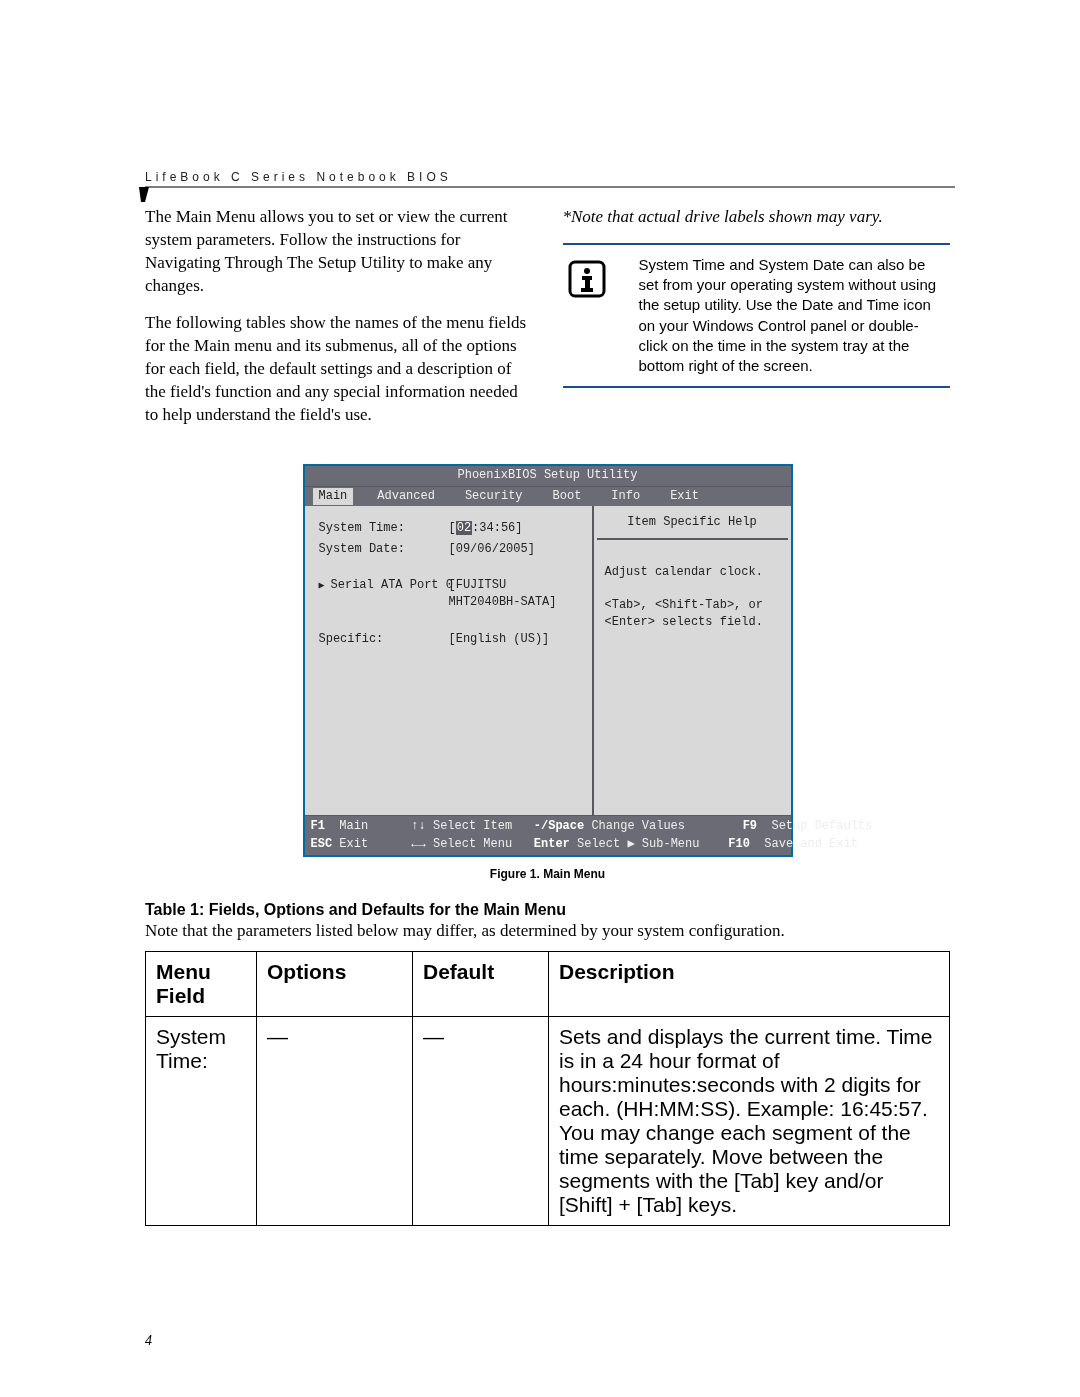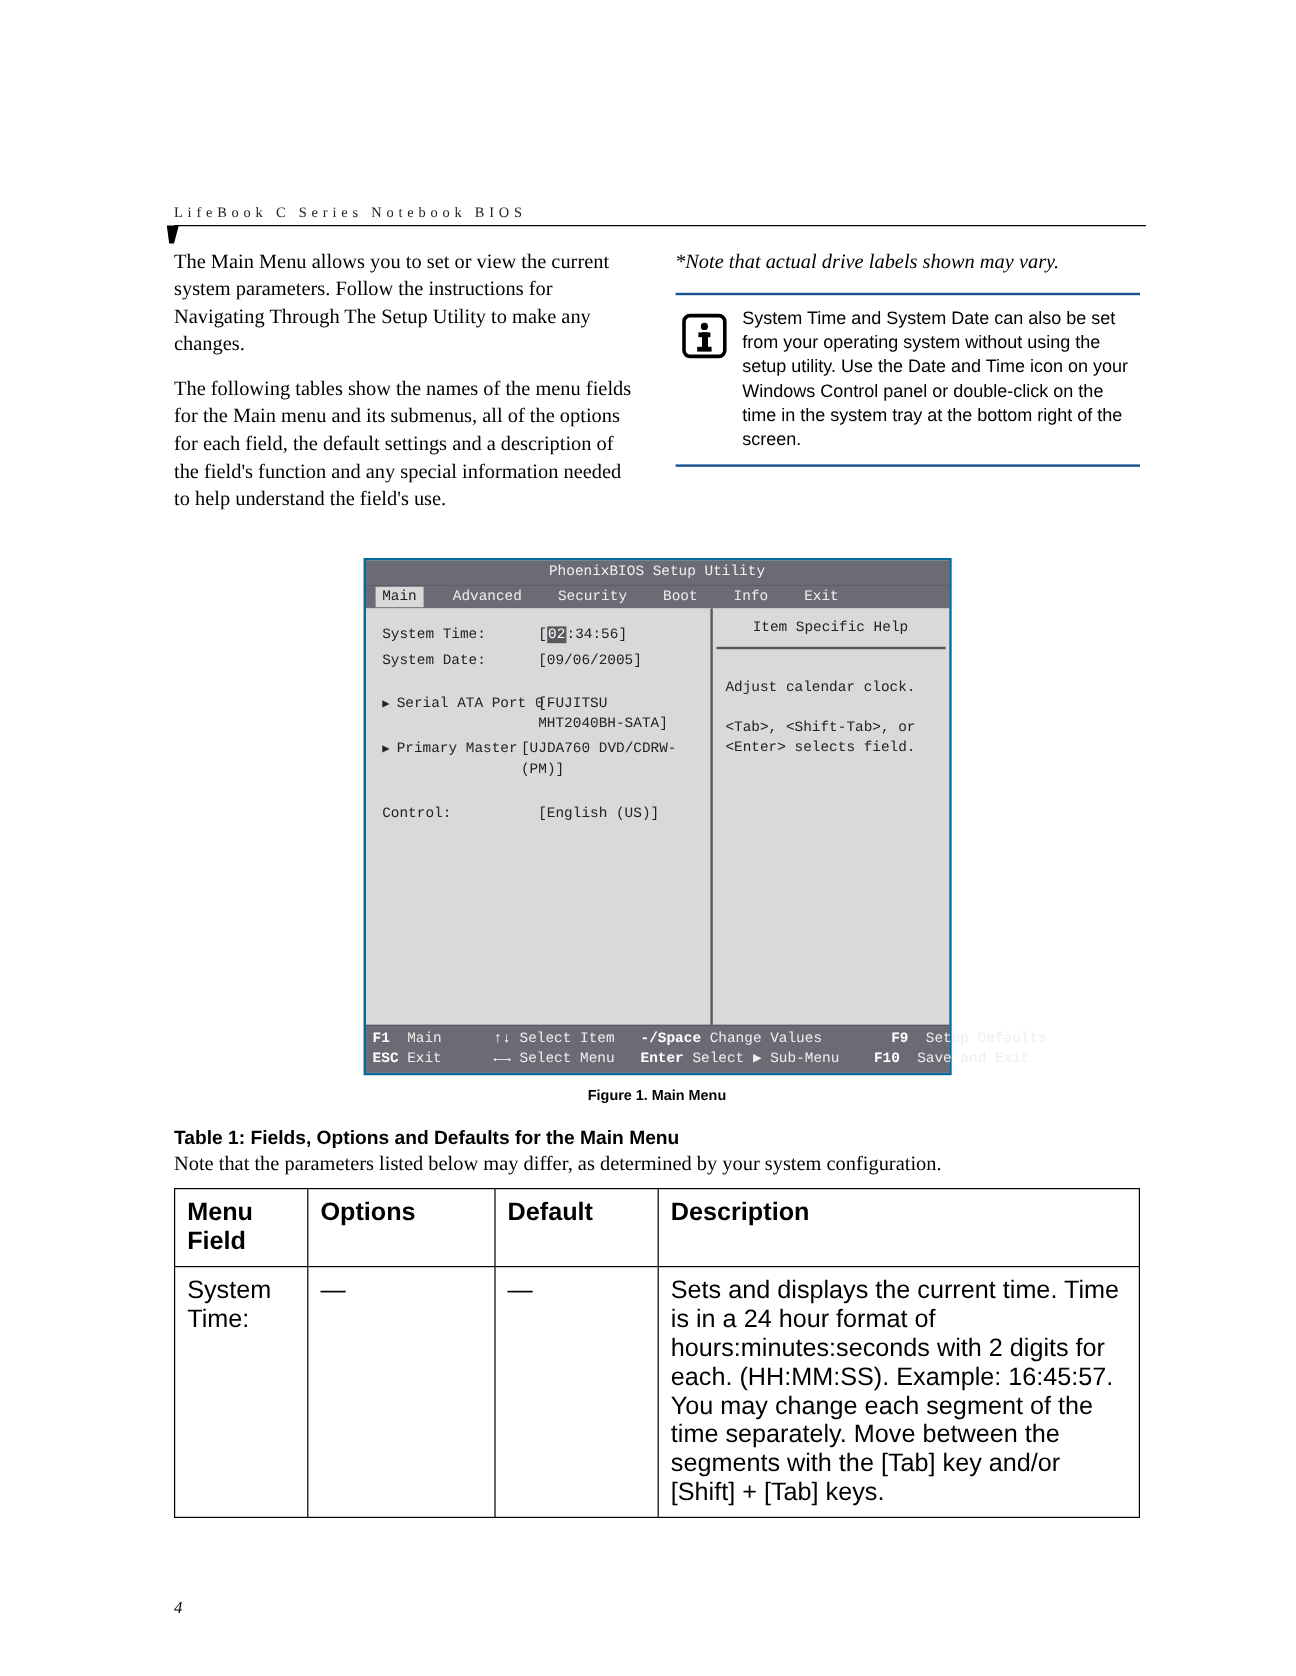--- a/index.html
+++ b/index.html
@@ -9,21 +9,21 @@
     color: #000;
   }
   .page {
     width: 1080px;
     height: 1397px;
     position: relative;
     box-sizing: border-box;
     padding: 170px 130px 0 145px;
   }
   .running-head {
-    font-family: Liberation Serif, serif;
+    font-family: Liberation Sans, sans-serif;
     font-size: 12px;
     letter-spacing: 4px;
     color: #222;
     margin-bottom: 2px;
     padding-bottom: 2px;
   }
   .head-rule {
     position: relative;
     height: 18px;
   }
@@ -56,20 +56,21 @@
     align-items: flex-start;
   }
   .callout-box .info-icon {
     flex: 0 0 auto;
     margin-top: 4px;
   }
   .callout-text {
     font-family: Arial, Helvetica, sans-serif;
     font-size: 15px;
     line-height: 1.35;
+    margin-left: 20px;
   }
 
   .bios-wrap {
     width: 490px;
     margin: 24px auto 0 auto;
   }
   .bios {
     font-family: "Courier New", monospace;
     font-size: 12px;
     line-height: 1.45;
@@ -224,27 +225,23 @@
           </div>
           <div class="bios-row">
             <span class="bios-label">System Date:</span>
             <span class="bios-val">[09/06/2005]</span>
           </div>
           <div style="height:16px"></div>
           <div class="bios-row">
             <span class="bios-label"><span class="tri">▶ </span><span>Serial ATA Port 0</span></span>
             <span class="bios-val">[FUJITSU MHT2040BH-SATA]</span>
           </div>
-          <div class="bios-row">
-            <span class="bios-label"><span class="tri">▶ </span><span>Primary Master</span></span>
-            <span class="bios-val">[UJDA760 DVD/CDRW-(PM)]</span>
-          </div>
           <div style="height:16px"></div>
           <div class="bios-row">
-            <span class="bios-label">Control:</span>
+            <span class="bios-label">Specific:</span>
             <span class="bios-val">[English (US)]</span>
           </div>
           <div style="height:150px"></div>
         </div>
         <div class="bios-right">
           <div class="help-title">Item Specific Help</div>
           <div class="help-sep"></div>
           <div style="height:12px"></div>
           <div>Adjust calendar clock.</div>
           <div style="height:16px"></div>

